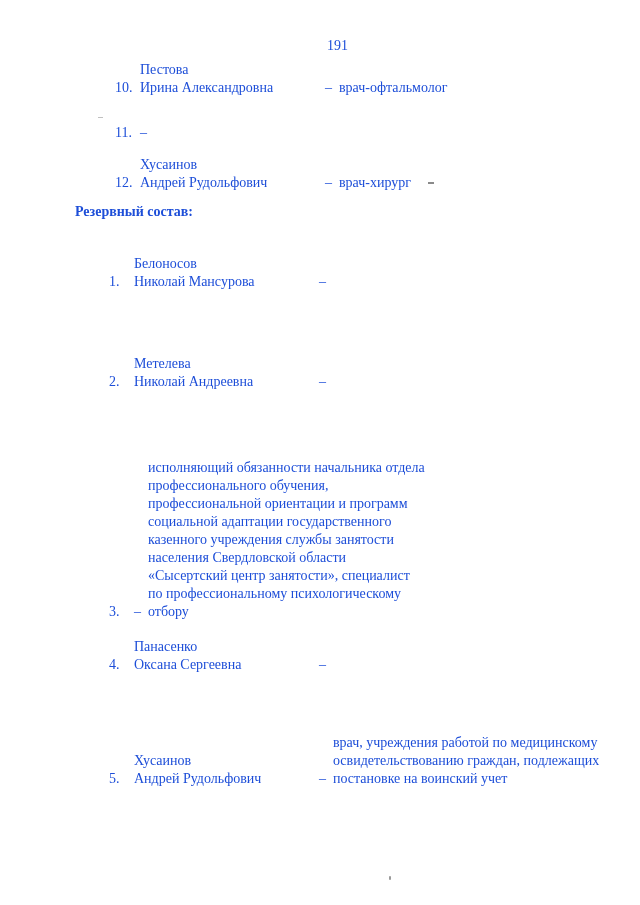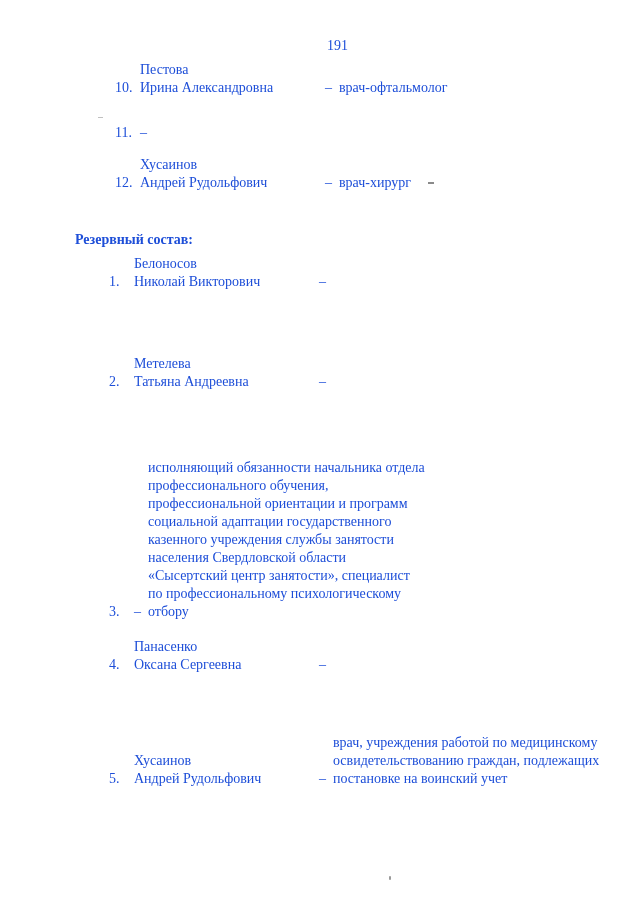--- a/index.html
+++ b/index.html
@@ -29,21 +29,21 @@
     margin-left: 40px;
   }
   .entry .num  { margin-left: 69px; width: 25px; flex: none; }
   .entry .name { width: 185px; flex: none; white-space: pre-line; }
   .entry .dash { width: 14px;  flex: none; }
   .entry .role { width: 334px; flex: none; white-space: pre-line; }
   
   .doctors-entry { padding-left: 6px; }
   .section-heading {
     position: absolute;
-    top: 231px;
+    top: 203px;
     left: 75px;
     font-weight: bold;
     font-family: Liberation Serif, serif;
   }
   .artifact { position: absolute; }
   .artifact.a1 { left: 428px; top: 182px; width: 6px; height: 2px; background: #8a8a8a; }
   .artifact.a2 { left: 389px; top: 876px; width: 2px; height: 4px; background: #9a9a9a; border-radius: 1px; }
   .artifact.a3 { left: 98px;  top: 117px; width: 5px; height: 1px; background: #c0c0c0; }
 </style>
 </head>
@@ -72,28 +72,28 @@
 Андрей Рудольфович</div>
     <div class="dash">–</div>
     <div class="role">врач-хирург</div>
   </div>
 
   <div class="section-heading">Резервный состав:</div>
 
   <div class="entry" style="top:255px">
     <div class="num">1.</div>
     <div class="name">Белоносов
-Николай Викторович</div>
+Николай Мансурова</div>
     <div class="dash">–</div>
   </div>
 
   <div class="entry" style="top:355px">
     <div class="num">2.</div>
     <div class="name">Метелева
-Татьяна Андреевна</div>
+Николай Андреевна</div>
     <div class="dash">–</div>
   </div>
 
   <div class="entry" style="top:459px">
     <div class="num">3.</div>
     <div class="dash">–</div>
     <div class="role">исполняющий обязанности начальника отдела
 профессионального обучения,
 профессиональной ориентации и программ
 социальной адаптации государственного

